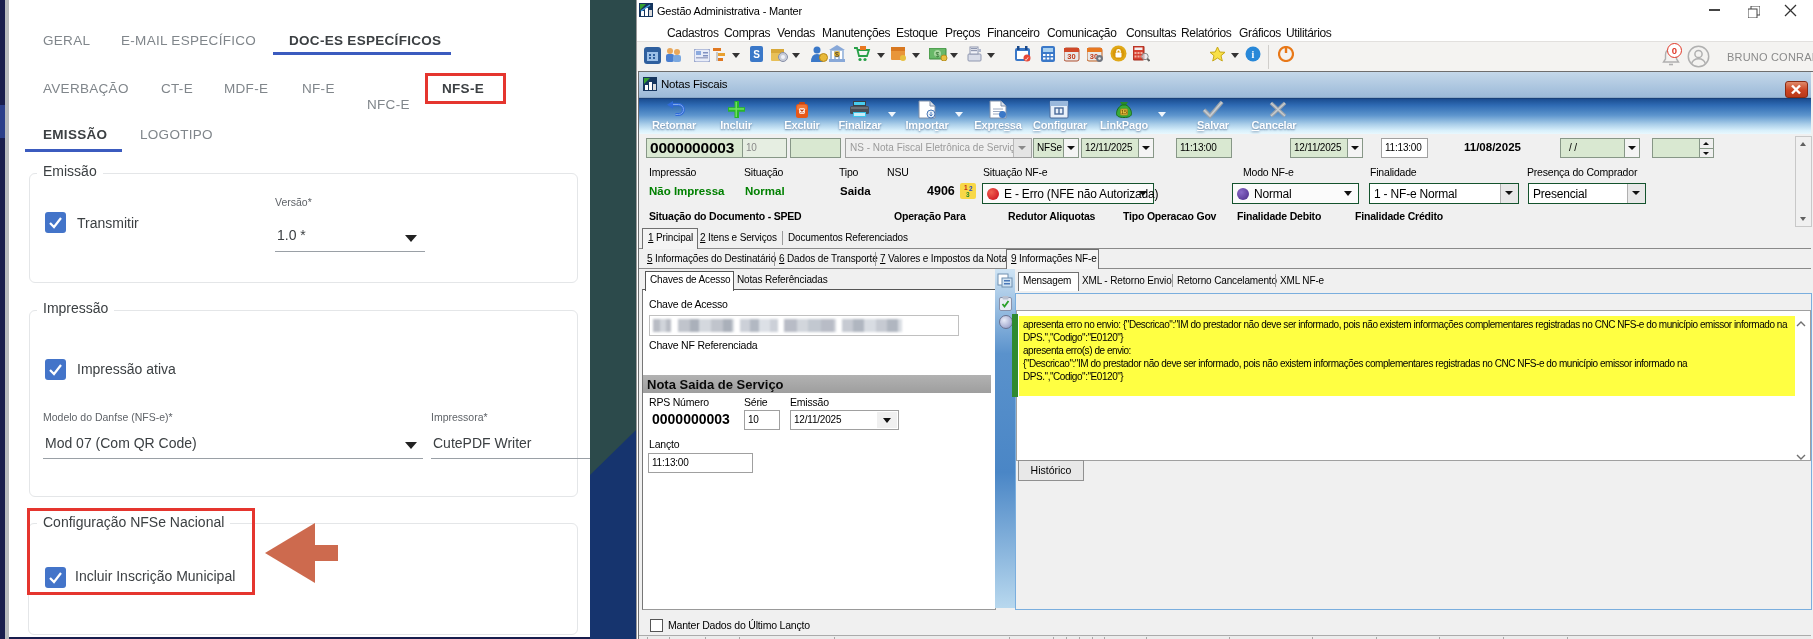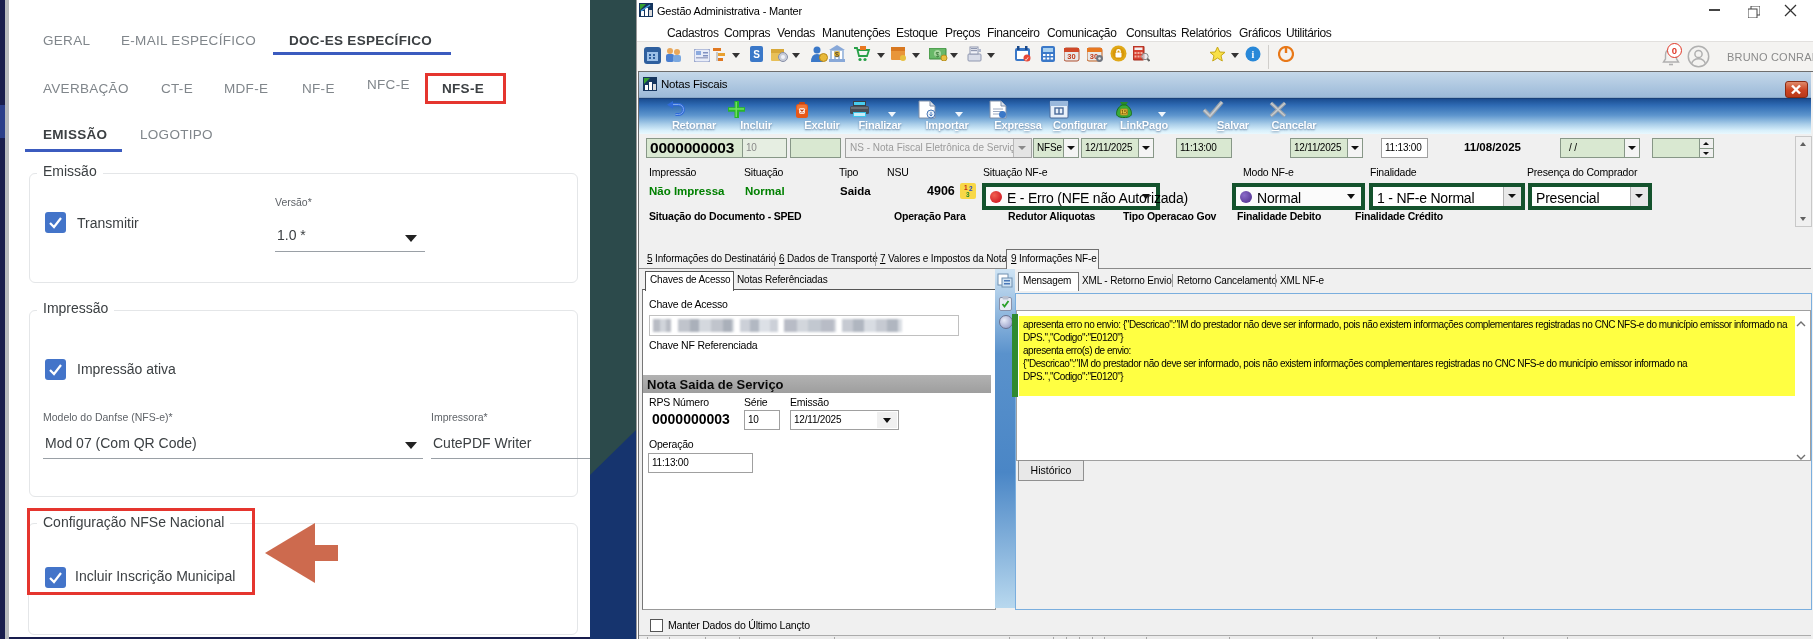--- a/index.html
+++ b/index.html
@@ -22,49 +22,49 @@
   #rwin{left:636px;top:0;width:1177px;height:639px;background:#fff;border-left:1px solid #9a9a9a;}
   .menuitem{font-size:12px;color:#101010;letter-spacing:-0.35px;margin-left:25px;}
   .ticon{width:17px;height:17px;border-radius:3px;}
   .caret{width:0;height:0;border-left:4px solid transparent;border-right:4px solid transparent;border-top:5px solid #333;}
   
   #child{left:1px;top:71px;width:1174px;height:568px;background:#f0f0f0;border:1px solid #6e6e6e;}
   .gfield{background:#d9e8d1;border:1px solid #879787;font-size:10px;color:#000;letter-spacing:-0.2px;}
   .wfield{background:#fff;border:1px solid #879787;font-size:10px;color:#000;letter-spacing:-0.2px;}
   .lbl{font-size:10.5px;color:#000;letter-spacing:-0.2px;}
   .lblb{font-size:10.5px;font-weight:bold;color:#000;letter-spacing:-0.2px;}
-  .combo{background:#fff;border:4px solid #14532d;font-size:14px;color:#000;letter-spacing:-0.2px;}
-  .tbtn{text-align:center;font-size:11px;font-weight:bold;color:#fdfeff;letter-spacing:-0.2px;text-shadow:0 1px 2px rgba(10,40,90,.55);margin-left:20px;}
+  .combo{background:#fff;border:1px solid #14532d;font-size:12px;color:#000;letter-spacing:-0.2px;}
+  .tbtn{text-align:center;font-size:11px;font-weight:bold;color:#fdfeff;letter-spacing:-0.2px;text-shadow:0 1px 2px rgba(10,40,90,.55);}
   .tab{font-size:10px;color:#000;letter-spacing:-0.15px;}
   .tabbox{background:#f4f4f4;border:1px solid #707070;border-bottom:none;}
   u{text-decoration:underline;}
 </style>
 </head>
 <body>
 <div id="stage">
 
   <div class="abs" style="left:590px;top:0;width:46px;height:639px;background:#2c4a4b;"></div>
   <div class="abs" style="left:590px;top:430px;width:46px;height:209px;background:#16346e;clip-path:polygon(46px 0, 46px 209px, 0 209px, 0 45px);"></div>
 
   <div class="abs" style="left:0;top:0;width:5px;height:639px;background:#181d4d;"></div>
   <div class="abs" style="left:0;top:105px;width:5px;height:33px;background:#2b3f8a;"></div>
   <div class="abs" style="left:5px;top:0;width:4px;height:639px;background:#b7babd;"></div>
 
   <div id="lpanel" class="abs">
 
     <div class="abs tabgray nw" style="left:34px;top:33px;">GERAL</div>
     <div class="abs tabgray nw" style="left:112px;top:33px;">E-MAIL ESPECÍFICO</div>
-    <div class="abs tabdark nw" style="left:280px;top:33px;">DOC-ES ESPECÍFICO</div>
+    <div class="abs tabdark nw" style="left:280px;top:33px;">DOC-ES ESPECÍFICOS</div>
     <div class="abs" style="left:264px;top:52px;width:178px;height:3px;background:#3b5bbf;"></div>
 
     <div class="abs tabgray nw" style="left:34px;top:81px;">AVERBAÇÃO</div>
     <div class="abs tabgray nw" style="left:152px;top:81px;">CT-E</div>
     <div class="abs tabgray nw" style="left:215px;top:81px;">MDF-E</div>
     <div class="abs tabgray nw" style="left:293px;top:81px;">NF-E</div>
-    <div class="abs tabgray nw" style="left:358px;top:77px;">NFC-E</div>
+    <div class="abs tabgray nw" style="left:358px;top:97px;">NFC-E</div>
     <div class="abs tabdark nw" style="left:433px;top:81px;">NFS-E</div>
     <div class="abs redbox" style="left:416px;top:73px;width:75px;height:25px;"></div>
 
     <div class="abs tabdark nw" style="left:34px;top:127px;">EMISSÃO</div>
     <div class="abs tabgray nw" style="left:131px;top:127px;">LOGOTIPO</div>
     <div class="abs" style="left:16px;top:149px;width:97px;height:3px;background:#3b5bbf;"></div>
 
     <div class="abs fset" style="left:20px;top:173px;width:547px;height:108px;"></div>
     <div class="abs fsetlab nw" style="left:28px;top:163px;">Emissão</div>
     <div class="abs cb" style="left:36px;top:212px;">
@@ -497,20 +497,29 @@
         </div>
 
         <div class="abs lblb nw" style="left:10px;top:76px;">Situação do Documento - SPED</div>
         <div class="abs lblb nw" style="left:255px;top:76px;">Operação Para</div>
         <div class="abs lblb nw" style="left:369px;top:76px;">Redutor Aliquotas</div>
         <div class="abs lblb nw" style="left:484px;top:76px;">Tipo Operacao Gov</div>
         <div class="abs lblb nw" style="left:598px;top:76px;">Finalidade Debito</div>
         <div class="abs lblb nw" style="left:716px;top:76px;">Finalidade Crédito</div>
       </div>
 
+      <div class="abs" id="tabs1" style="left:0;top:155px;width:1172px;height:22px;background:#f0f0f0;">
+        <div class="abs" style="left:0;top:21px;width:1172px;height:1px;background:#8a8a8a;"></div>
+        <div class="abs" style="left:4px;top:21px;width:52px;height:1px;background:#f4f4f4;z-index:2;"></div>
+        <div class="abs tabbox" style="left:3px;top:1px;width:54px;height:21px;"></div>
+        <div class="abs tab nw" style="left:9px;top:5px;"><u>1</u> Principal</div>
+        <div class="abs tab nw" style="left:61px;top:5px;"><u>2</u> Itens e Serviços</div>
+        <div class="abs" style="left:143px;top:4px;width:1px;height:14px;background:#9a9a9a;"></div>
+        <div class="abs tab nw" style="left:149px;top:5px;">Documentos Referenciados</div>
+      </div>
       <div class="abs" id="tabs2" style="left:0;top:177px;width:1172px;height:20px;background:#f0f0f0;">
         <div class="abs" style="left:0;top:19px;width:1172px;height:1px;background:#8a8a8a;"></div>
         <div class="abs" style="left:368px;top:19px;width:89px;height:1px;background:#f4f4f4;z-index:2;"></div>
         <div class="abs tab nw" style="left:8px;top:4px;"><u>5</u> Informações do Destinatário</div>
         <div class="abs" style="left:135px;top:3px;width:1px;height:14px;background:#9a9a9a;"></div>
         <div class="abs tab nw" style="left:140px;top:4px;"><u>6</u> Dados de Transporte</div>
         <div class="abs" style="left:236px;top:3px;width:1px;height:14px;background:#9a9a9a;"></div>
         <div class="abs tab nw" style="left:241px;top:4px;"><u>7</u> Valores e Impostos da Nota</div>
         <div class="abs tabbox" style="left:367px;top:0px;width:91px;height:20px;"></div>
         <div class="abs tab nw" style="left:372px;top:4px;"><u>9</u> Informações NF-e</div>
@@ -536,21 +545,21 @@
         <div class="abs lbl nw" style="left:10px;top:127px;">RPS Número</div>
         <div class="abs lbl nw" style="left:105px;top:127px;">Série</div>
         <div class="abs lbl nw" style="left:151px;top:127px;">Emissão</div>
         <div class="abs nw" style="left:13px;top:142px;font-size:14px;font-weight:bold;">0000000003</div>
         <div class="abs wfield" style="left:105px;top:141px;width:31px;height:18px;line-height:18px;padding-left:3px;border-color:#a0a0a0;">10</div>
         <div class="abs wfield" style="left:151px;top:141px;width:104px;height:18px;line-height:18px;padding-left:3px;border-color:#a0a0a0;">12/11/2025
           <span class="abs" style="right:1px;top:1px;width:20px;height:16px;background:#f0f0f0;">
               <span class="abs" style="left:6px;top:6px;width:0;height:0;border-left:4.5px solid transparent;border-right:4.5px solid transparent;border-top:5px solid #111;"></span>
             </span>
         </div>
-        <div class="abs lbl nw" style="left:10px;top:169px;">Operação</div>
+        <div class="abs lbl nw" style="left:10px;top:169px;">Lançto</div>
         <div class="abs wfield" style="left:9px;top:184px;width:100px;height:18px;line-height:18px;padding-left:3px;border-color:#a0a0a0;">11:13:00</div>
 
         <div class="abs" style="left:356px;top:0;width:20px;height:339px;background:linear-gradient(180deg,#cfe4f4 0%,#5a92cc 25%,#4a86c6 60%,#b8d8ee 100%);">
           <div class="abs" style="left:2px;top:4px;"><svg width="16" height="15">
                 <rect x="1" y="1" width="10" height="11" fill="#fff" stroke="#7090b0"></rect>
                 <rect x="5" y="5" width="10" height="9" fill="#cfe2f2" stroke="#7090b0"></rect>
                 <rect x="7" y="7" width="6" height="1.5" fill="#4a78b8"></rect>
                 <rect x="7" y="10" width="6" height="1.5" fill="#4a78b8"></rect>
               </svg></div>
           <div class="abs" style="left:4px;top:27px;"><svg width="13" height="15">

